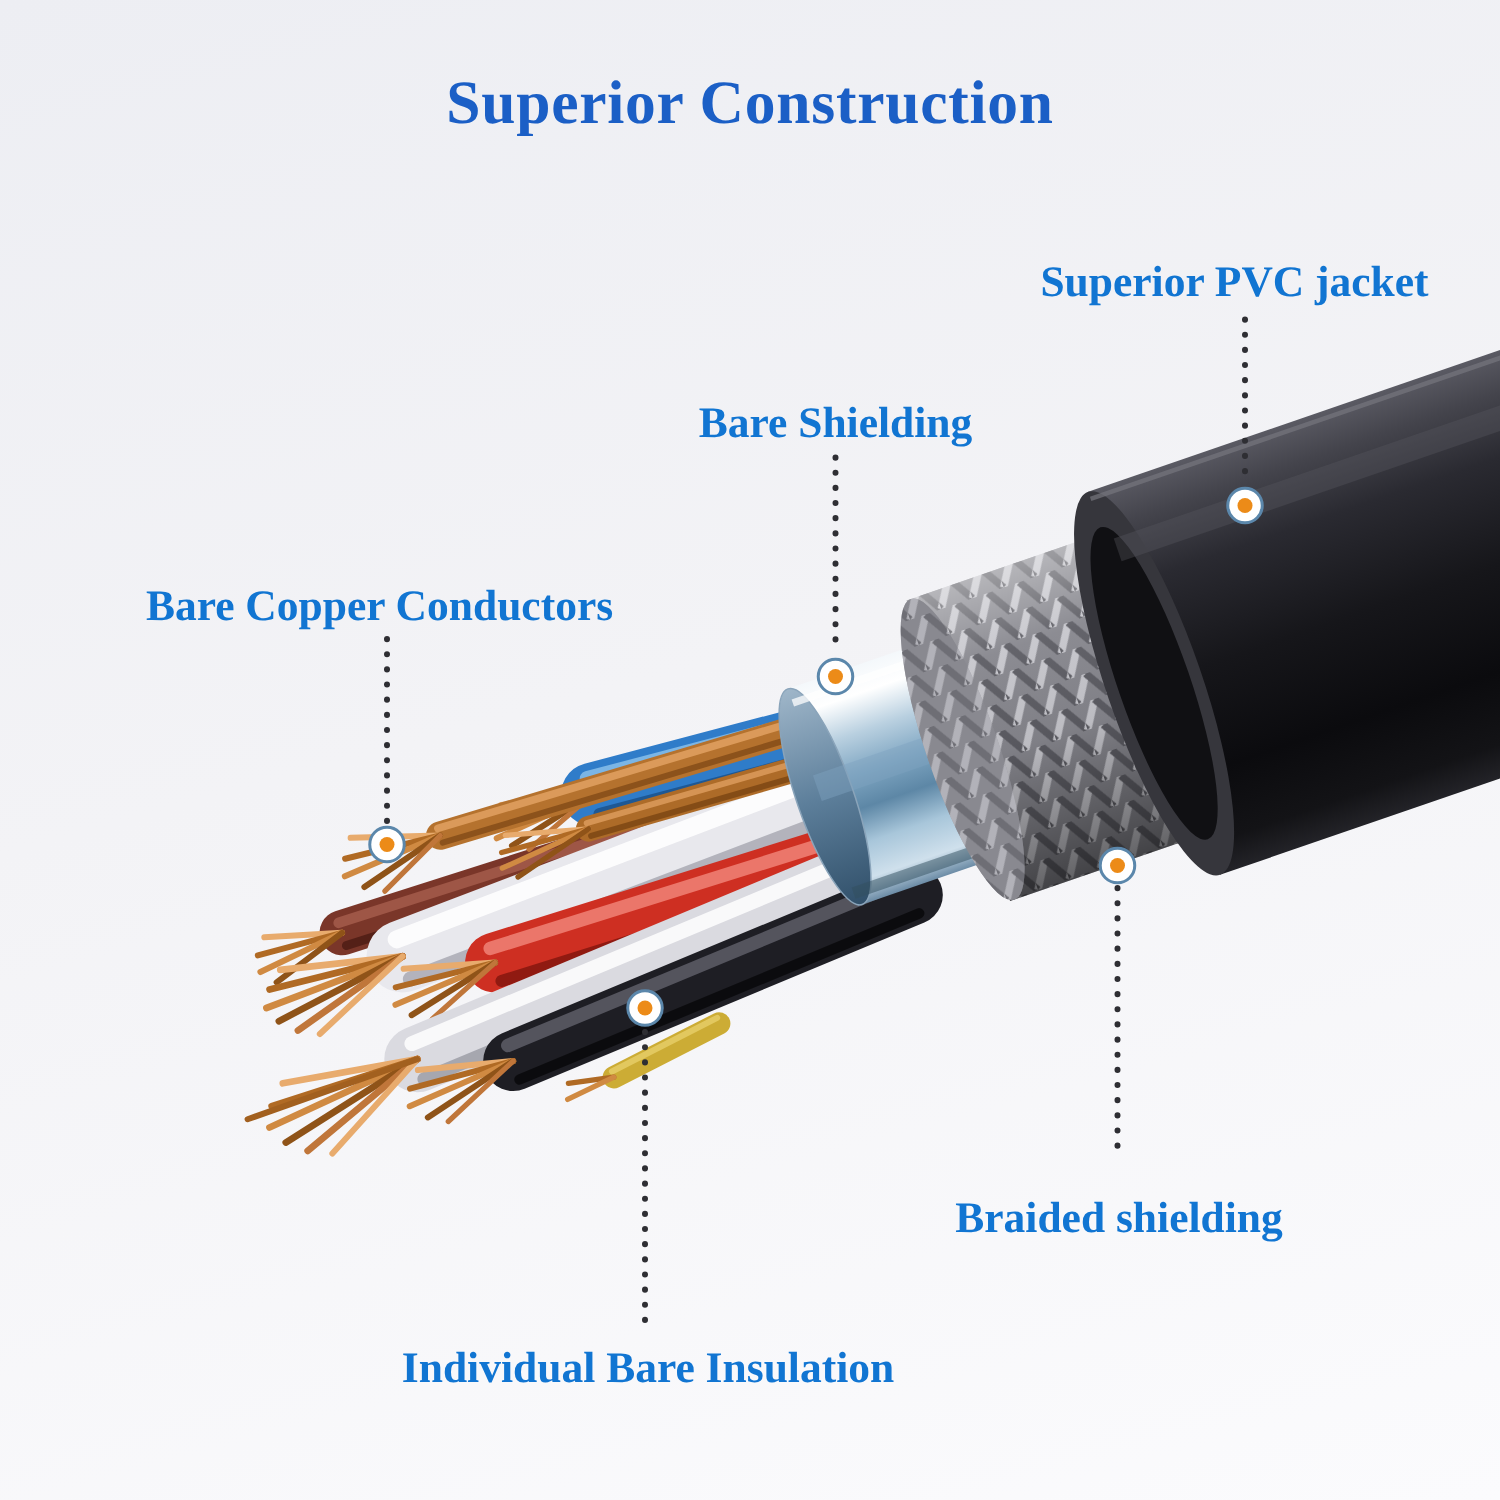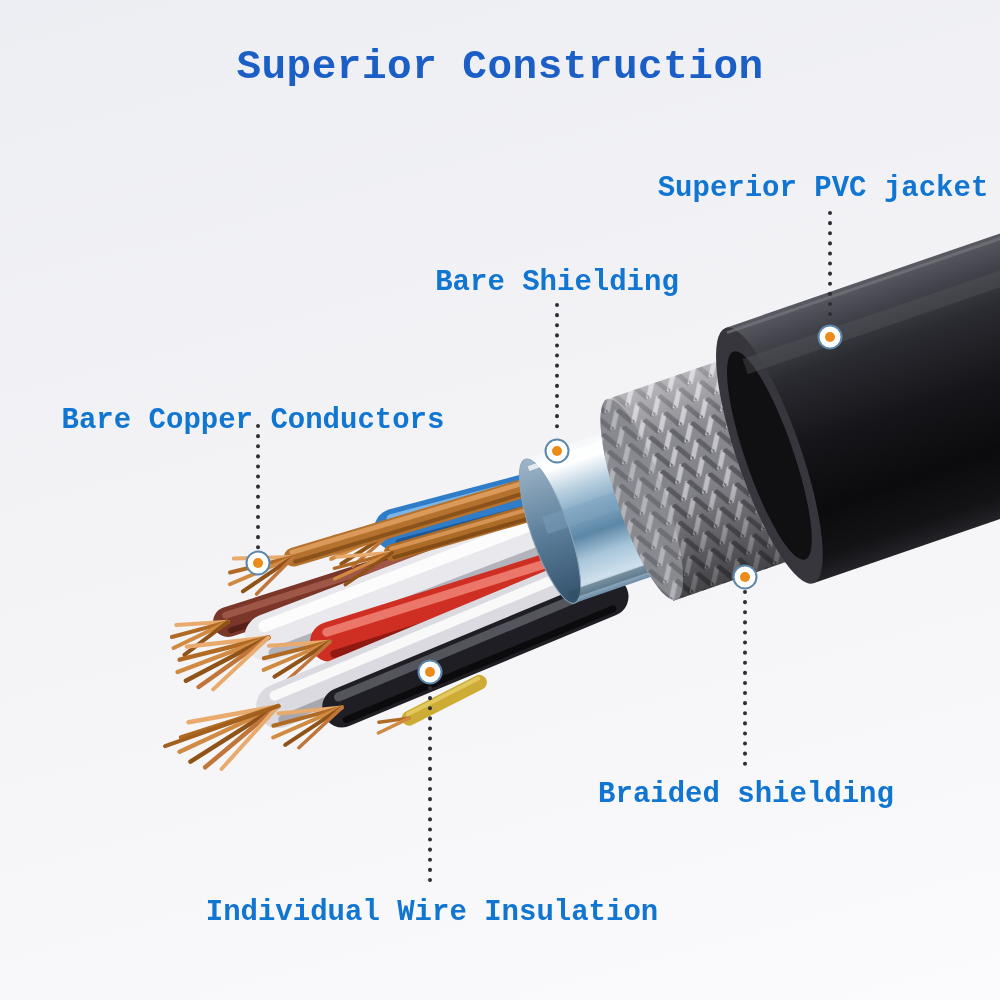--- a/index.html
+++ b/index.html
@@ -2,21 +2,21 @@
 <html><head>
 <meta charset="utf-8">
 <style>
   html,body { margin:0; padding:0; }
   .stage {
     position: relative;
     width: 1000px;
     height: 1000px;
     overflow: hidden;
     background: linear-gradient(165deg, #edeef3 0%, #f3f3f6 45%, #fbfbfd 100%);
-    font-family: Liberation Mono, monospace;
+    font-family: Liberation Serif, serif;
   }
   svg.art { position:absolute; left:0; top:0; }
   .title {
     position: absolute;
     left: 500px; top: 44px;
     transform: translateX(-50%);
     margin: 0;
     font-weight: 700;
     font-size: 41px;
     letter-spacing: 0.5px;
@@ -249,18 +249,18 @@
       </g>
     </g>
   </svg>
 
   <h1 class="title">Superior Construction</h1>
 
   <div class="callout-label" style="left:823px; top:172px;">Superior PVC jacket</div>
 
   <div class="callout-label" style="left:557px; top:266px;">Bare Shielding</div>
 
-  <div class="callout-label" style="left:253px; top:388px;margin-top:16px;">Bare Copper Conductors</div>
-
-  <div class="callout-label" style="left:746px; top:778px;">Braided shielding</div>
-
-  <div class="callout-label" style="left:432px; top:896px;">Individual Wire Insulation</div>
+  <div class="callout-label" style="left:253px; top:388px;">Bare Copper Conductors</div>
+
+  <div class="callout-label" style="left:746px; top:796px;">Braided shielding</div>
+
+  <div class="callout-label" style="left:432px; top:896px;">Individual Bare Insulation</div>
 </div>
 
 </body></html>

